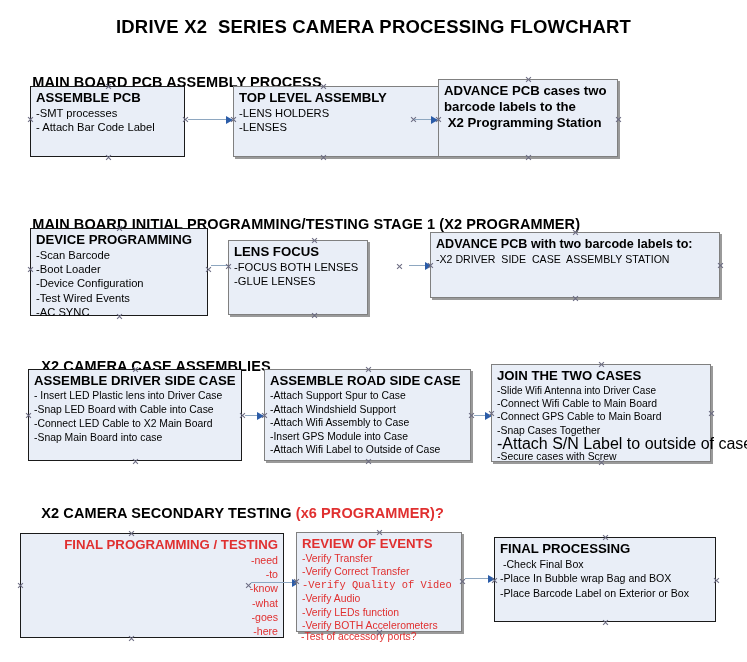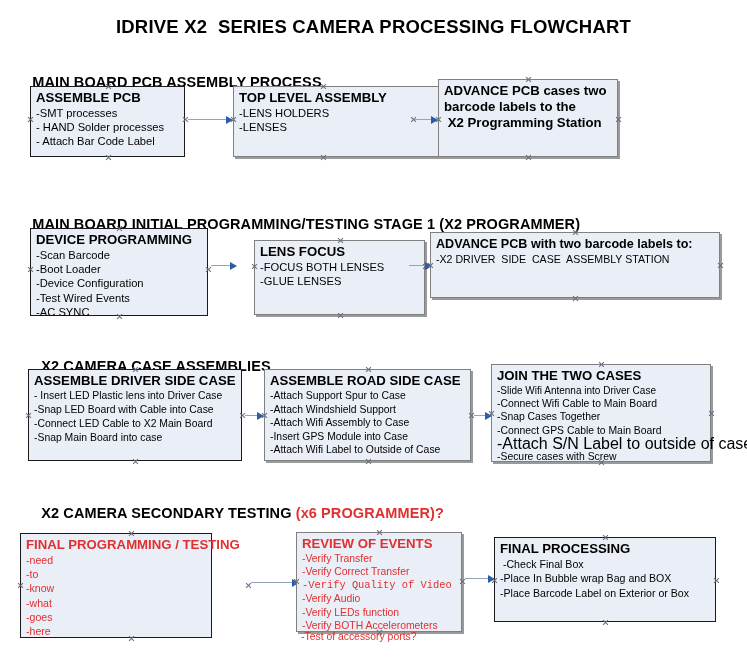--- a/index.html
+++ b/index.html
@@ -110,21 +110,20 @@
 
 <div class="main-title">IDRIVE X2  SERIES CAMERA PROCESSING FLOWCHART</div>
 
 <div class="section-header" style="left:24px; top:58px;">
   <span>MAIN BOARD PCB ASSEMBLY PROCESS</span>
 </div>
 
 <div class="fc-box" style="left:30px; top:86px; width:155px; height:71px;">
   <div class="bx-title">ASSEMBLE PCB</div>
   <div class="bx-line">-SMT processes</div>
-  <div class="bx-line">- HAND Solder processes</div>
   <div class="bx-line">- Attach Bar Code Label</div>
   <div class="handle" style="left:-4px; top:29px;"></div>
   <div class="handle" style="left:74px; top:-4px;"></div>
   <div class="handle" style="left:74px; top:67px;"></div>
   <div class="handle" style="left:151px; top:29px;"></div>
 </div>
 
 <div class="arrow" style="left:188px; top:119px; width:44px;">
   <div class="shaft"></div>
   <div class="head"></div>
@@ -170,21 +169,21 @@
   <div class="handle" style="left:85px; top:-4px;"></div>
   <div class="handle" style="left:85px; top:84px;"></div>
   <div class="handle" style="left:174px; top:37px;"></div>
 </div>
 
 <div class="arrow" style="left:211px; top:265px; width:25px;">
   <div class="shaft"></div>
   <div class="head"></div>
 </div>
 
-<div class="fc-box shadowed" style="left:254px; top:240px; width:171px; height:75px;">
+<div class="fc-box shadowed" style="left:228px; top:240px; width:140px; height:75px;">
   <div class="bx-title">LENS FOCUS</div>
   <div class="bx-line">-FOCUS BOTH LENSES</div>
   <div class="bx-line">-GLUE LENSES</div>
   <div class="handle" style="left:-4px; top:22px;"></div>
   <div class="handle" style="left:82px; top:-4px;"></div>
   <div class="handle" style="left:82px; top:71px;"></div>
   <div class="handle" style="left:167px; top:22px;"></div>
 </div>
 
 <div class="arrow" style="left:409px; top:265px; width:22px;">
@@ -237,35 +236,35 @@
 
 <div class="arrow" style="left:474px; top:415px; width:17px;">
   <div class="shaft"></div>
   <div class="head"></div>
 </div>
 
 <div class="fc-box shadowed" style="left:491px; top:364px; width:220px; height:98px;">
   <div class="bx-title title-sm">JOIN THE TWO CASES</div>
   <div class="bx-line lines-sm" style="font-size:10px; line-height:13.2px;">-Slide Wifi Antenna into Driver Case</div>
   <div class="bx-line lines-sm" style="font-size:10.4px; line-height:13.2px;">-Connect Wifi Cable to Main Board</div>
+  <div class="bx-line lines-sm" style="font-size:10.4px; line-height:13.2px;">-Connect GPS Cable to Main Board</div>
   <div class="bx-line lines-sm" style="font-size:10.4px; line-height:13.2px;">-Snap Cases Together</div>
-  <div class="bx-line lines-sm" style="font-size:10.4px; line-height:13.2px;">-Connect GPS Cable to Main Board</div>
   <div class="bx-line lines-sm" style="font-size:16px; line-height:13.2px;">-Attach S/N Label to outside of case</div>
   <div class="bx-line lines-sm" style="font-size:10.4px; line-height:13.2px;">-Secure cases with Screw</div>
   <div class="handle" style="left:-4px; top:45px;"></div>
   <div class="handle" style="left:106px; top:-4px;"></div>
   <div class="handle" style="left:106px; top:94px;"></div>
   <div class="handle" style="left:216px; top:45px;"></div>
 </div>
 
 <div class="section-header" style="left:33px; top:489px;">
   <span>X2 CAMERA SECONDARY TESTING </span><span class="sub-red">(x6 PROGRAMMER)?</span>
 </div>
 
-<div class="fc-box red" style="left:20px; top:533px; width:192px; height:105px;">
+<div class="fc-box red" style="left:20px; top:533px; width:264px; height:105px;text-align:right;">
   <div class="bx-title title-sm">FINAL PROGRAMMING / TESTING</div>
   <div class="bx-line lines-sm" style="font-size:10.6px; line-height:14.2px;">-need</div>
   <div class="bx-line lines-sm" style="font-size:10.6px; line-height:14.2px;">-to</div>
   <div class="bx-line lines-sm" style="font-size:10.6px; line-height:14.2px;">-know</div>
   <div class="bx-line lines-sm" style="font-size:10.6px; line-height:14.2px;">-what</div>
   <div class="bx-line lines-sm" style="font-size:10.6px; line-height:14.2px;">-goes</div>
   <div class="bx-line lines-sm" style="font-size:10.6px; line-height:14.2px;">-here</div>
   <div class="handle" style="left:-4px; top:48px;"></div>
   <div class="handle" style="left:107px; top:-4px;"></div>
   <div class="handle" style="left:107px; top:101px;"></div>

